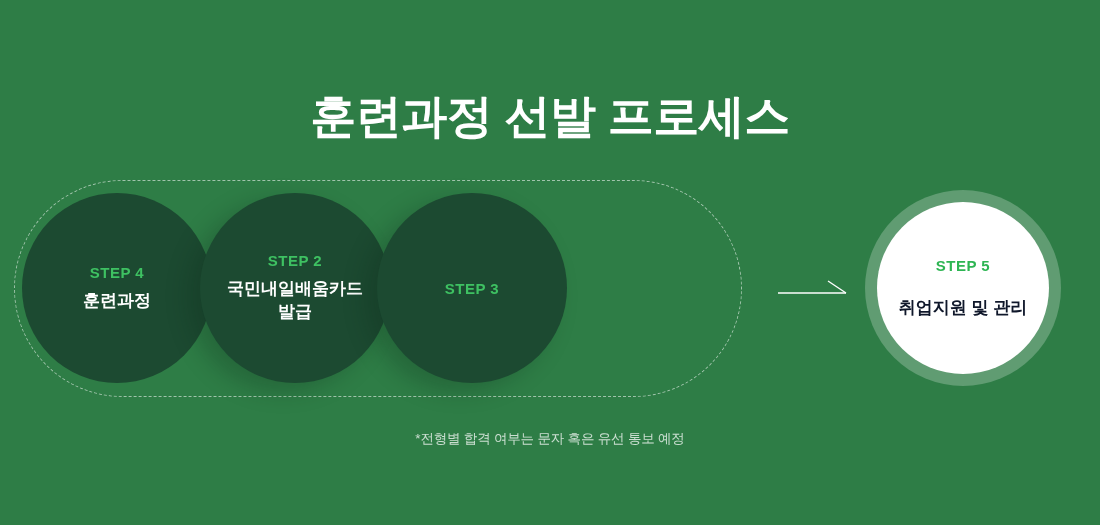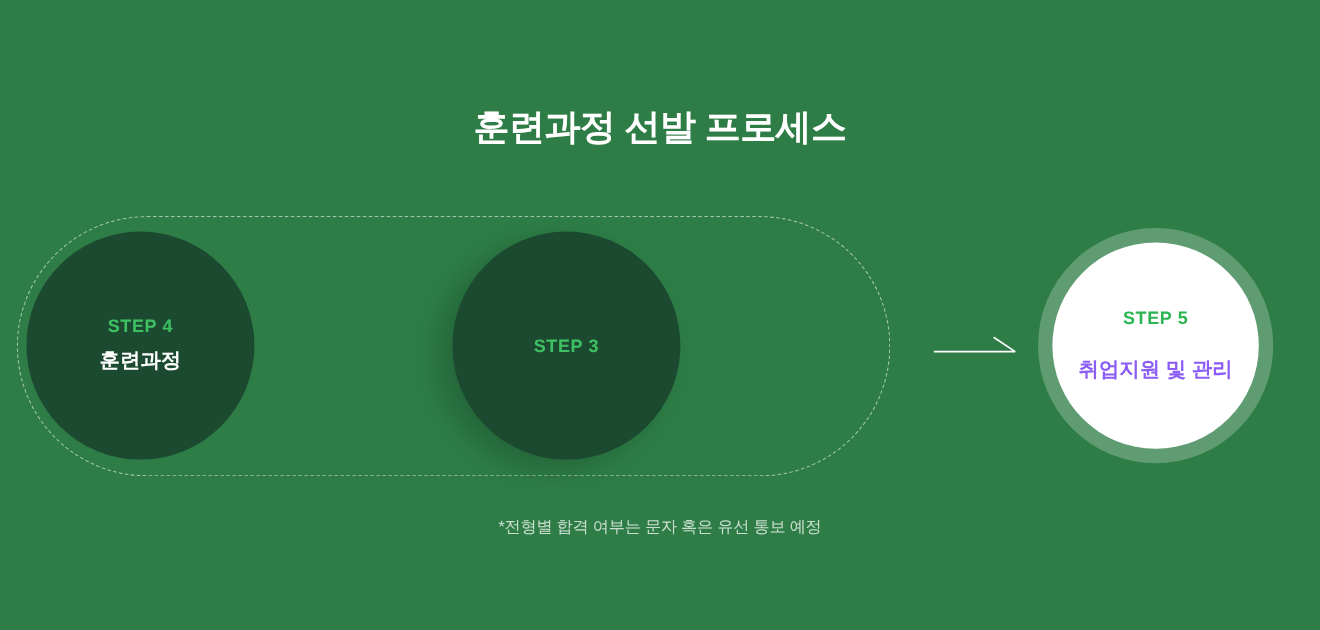--- a/index.html
+++ b/index.html
@@ -12,21 +12,21 @@
     overflow: hidden;
   }
   .title {
     position: absolute;
     top: 86px;
     left: 0;
     width: 100%;
     margin: 0;
     text-align: center;
     color: #ffffff;
-    font-size: 30px;
+    font-size: 46px;
     font-weight: 800;
     letter-spacing: -0.5px;
   }
   .dashed-group {
     position: absolute;
     left: 14px;
     top: 180px;
     width: 728px;
     height: 217px;
     border: 1px dashed rgba(255,255,255,0.55);
@@ -90,21 +90,21 @@
     border-radius: 50%;
     background: #ffffff;
     display: flex;
     flex-direction: column;
     align-items: center;
     justify-content: center;
     gap: 23px;
     text-align: center;
   }
   .step5-circle .step-label { color: #2eb553; }
-  .step5-circle .step-title { color: #8b5cf6; }
+  .step5-circle .step-title { color: #0f172a; }
   .footnote {
     position: absolute;
     top: 430px;
     left: 0;
     width: 100%;
     text-align: center;
     color: rgba(255,255,255,0.75);
     font-size: 13.5px;
     letter-spacing: -0.2px;
   }
@@ -116,20 +116,24 @@
 
   <h1 class="title">훈련과정 선발 프로세스</h1>
 
   <div class="dashed-group"></div>
 
   <div class="circle c1">
     <div class="step-label">STEP 4</div>
     <div class="step-title">훈련과정</div>
   </div>
 
+  <div class="circle c2">
+    <div class="step-label">STEP 2</div>
+    <div class="step-title">국민내일배움카드 발급</div>
+  </div>
 
   <div class="circle c3">
     <div class="step-label">STEP 3</div>
   </div>
 
 
   <svg class="arrow" viewBox="0 0 72 26" fill="none" xmlns="http://www.w3.org/2000/svg">
     <line x1="0" y1="17" x2="68" y2="17" stroke="#ffffff" stroke-width="1.4"></line>
     <line x1="50" y1="5" x2="68" y2="17" stroke="#ffffff" stroke-width="1.4"></line>
   </svg>

